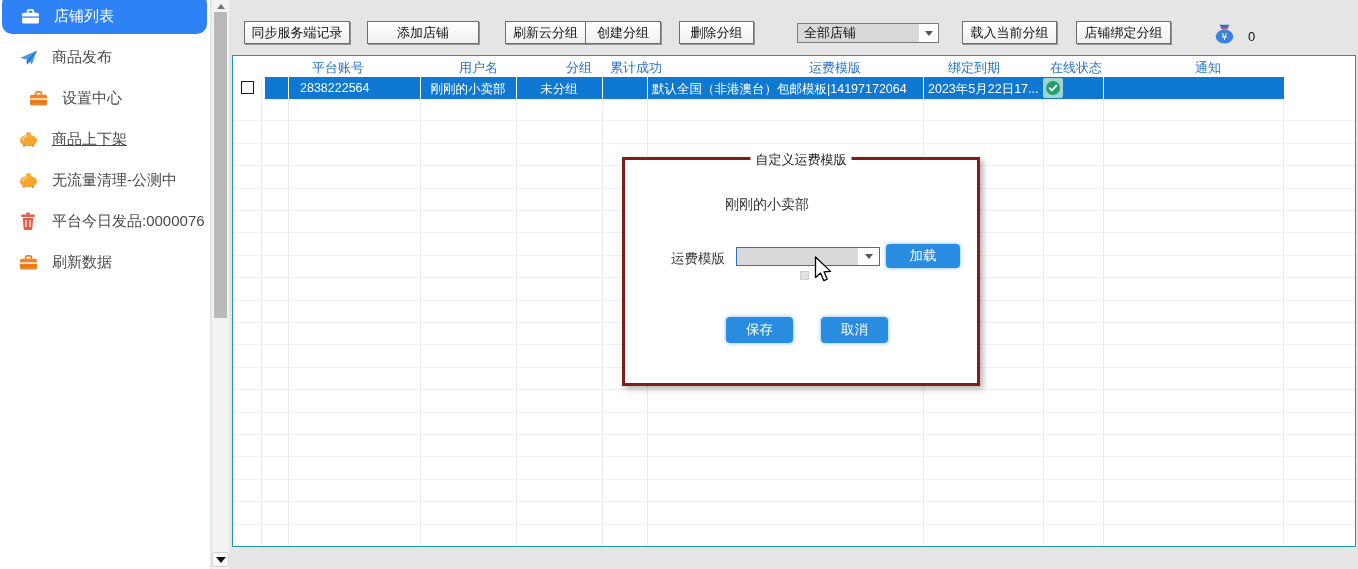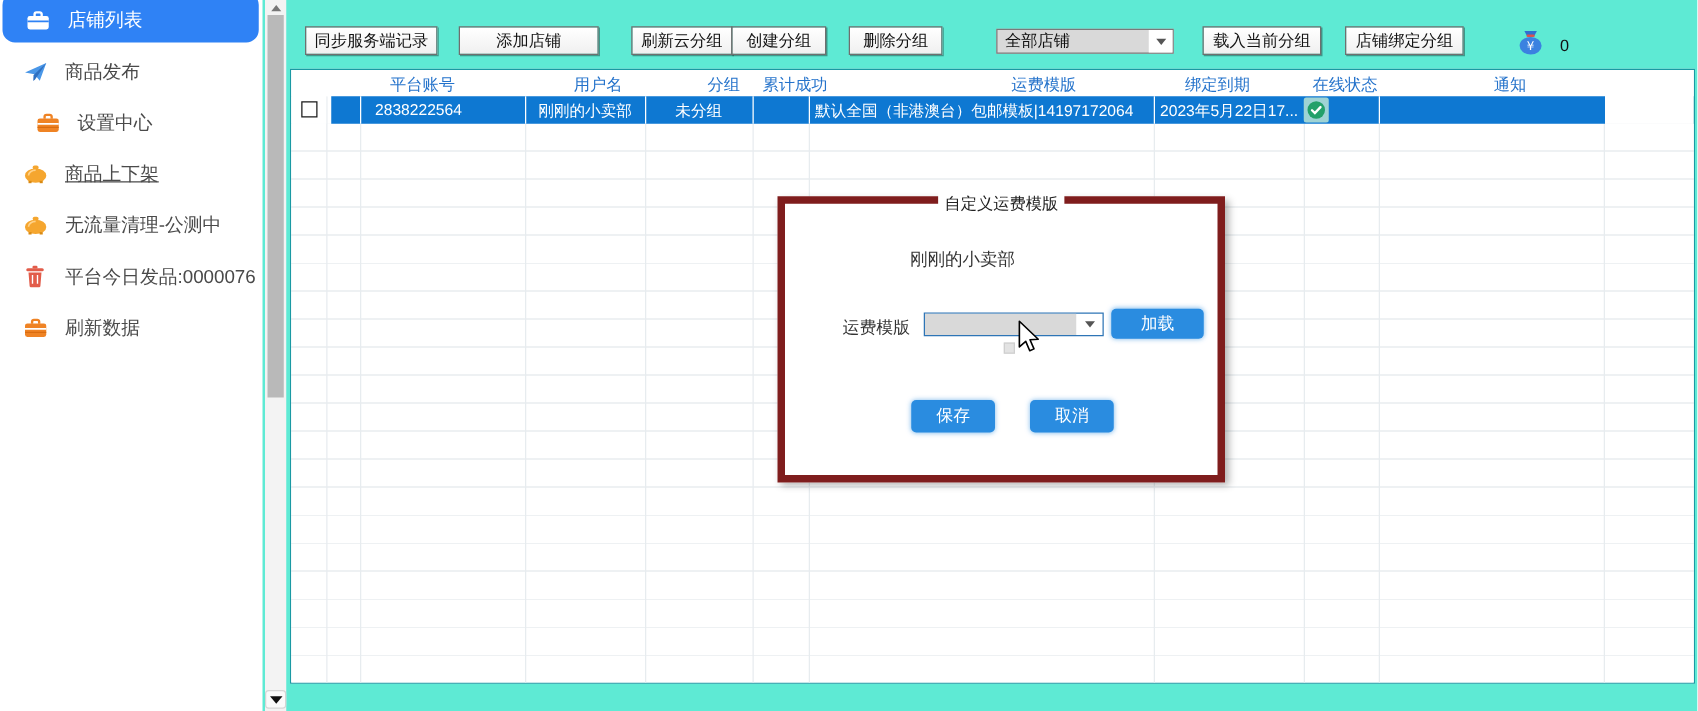--- a/index.html
+++ b/index.html
@@ -1,18 +1,18 @@
 <!DOCTYPE html>
 <html><head>
 <meta charset="utf-8">
 <style>
   * { box-sizing: border-box; margin: 0; padding: 0; }
   html,body { width:1358px; height:569px; overflow:hidden; }
   body { font-family: "Liberation Sans", "DejaVu Sans", sans-serif; background:#ffffff; }
-  .app { position:relative; width:1358px; height:569px; background:#5eead4; overflow:hidden; }
+  .app { position:relative; width:1358px; height:569px; background:#e5e5e5; overflow:hidden; }
 
   
   .sidebar { position:absolute; left:0; top:0; width:210px; height:569px; background:#fff; }
   .side-item { position:absolute; left:0; width:210px; height:22px; display:flex; align-items:center;
                padding-left:18px; gap:14px; font-size:15px; color:#4a4a4a; cursor:default; }
   .side-item .ic { width:20px; height:20px; display:flex; align-items:center; justify-content:center; flex:0 0 20px; }
   .side-item.active { left:2px; top:-6px; width:205px; height:40px; padding-top:5px; border-radius:10px;
                       background:#2f82f5; color:#ffffff; }
   .si2 { top:46px; } .si3 { top:87px;padding-left:28px; } .si4 { top:128px;text-decoration:underline; } .si5 { top:169px; } .si6 { top:210px; } .si7 { top:251px; }
 
@@ -56,21 +56,21 @@
   .row .blue { position:absolute; left:32px; top:0; width:1019px; height:22px; background:#0e78d2; color:#fff; }
   .row .sep { position:absolute; top:0; width:1px; height:22px; background:#ffffff; }
   .row .cell-text { position:absolute; top:4px; white-space:nowrap; }
   .row .c-user { left:155px; width:96px; text-align:center; }
   .row .c-group { left:251px; width:86px; text-align:center; }
   .row .icon-cell { position:absolute; left:778px; top:1px; width:20px; height:20px; background:#9fd3d4;
                     display:flex; align-items:center; justify-content:center; border-radius:2px; }
 
   
   .dialog { position:absolute; left:622px; top:157px; width:358px; height:229px; background:#fff;
-            border:6px solid #7f1d1d; box-shadow:3px 3px 6px rgba(0,0,0,0.3); z-index:10; }
+            border:3px solid #7f1d1d; box-shadow:3px 3px 6px rgba(0,0,0,0.3); z-index:10; }
   .dialog .title { position:absolute; top:-9px; left:50%; transform:translateX(-50%); background:#fff;
                    padding:0 5px; font-size:13px; color:#222; white-space:nowrap; }
   .dialog .shop { position:absolute; left:100px; top:36px; font-size:14px; color:#333; }
   .dialog .flabel { position:absolute; left:46px; top:90px; font-size:13.5px; color:#333; }
   .dsel { position:absolute; left:111px; top:87px; width:144px; height:19px; border:1px solid #2e75b6;
           background:#fff; display:flex; align-items:center; }
   .dsel .val { height:100%; width:121px; background:#d9d9d9; }
   .dsel .arr { flex:1; display:flex; align-items:center; justify-content:center; }
   .dbtn { position:absolute; height:26px; background:#2a8ce0; color:#fff; font-size:13.5px;
           display:flex; align-items:center; justify-content:center; border-radius:4px;

